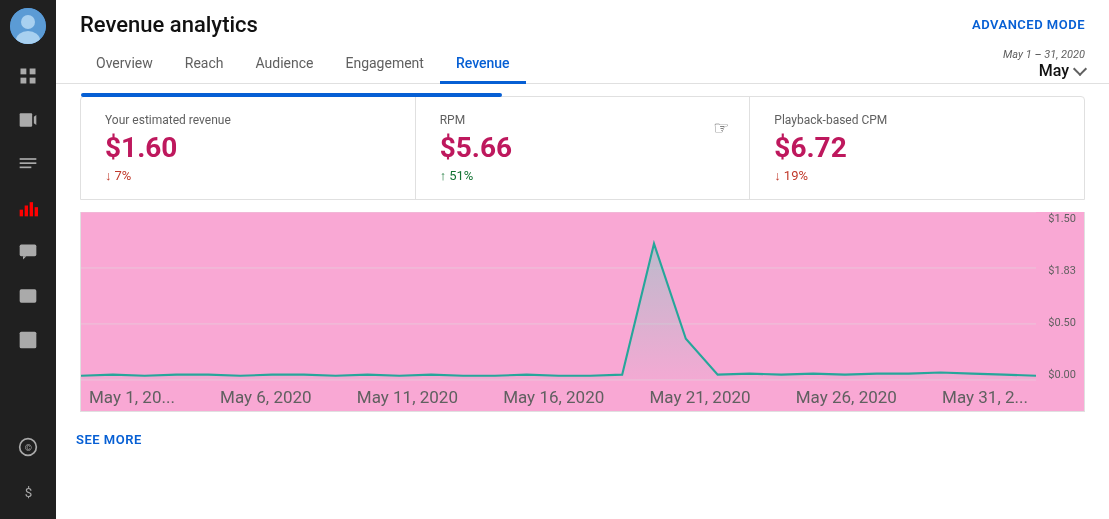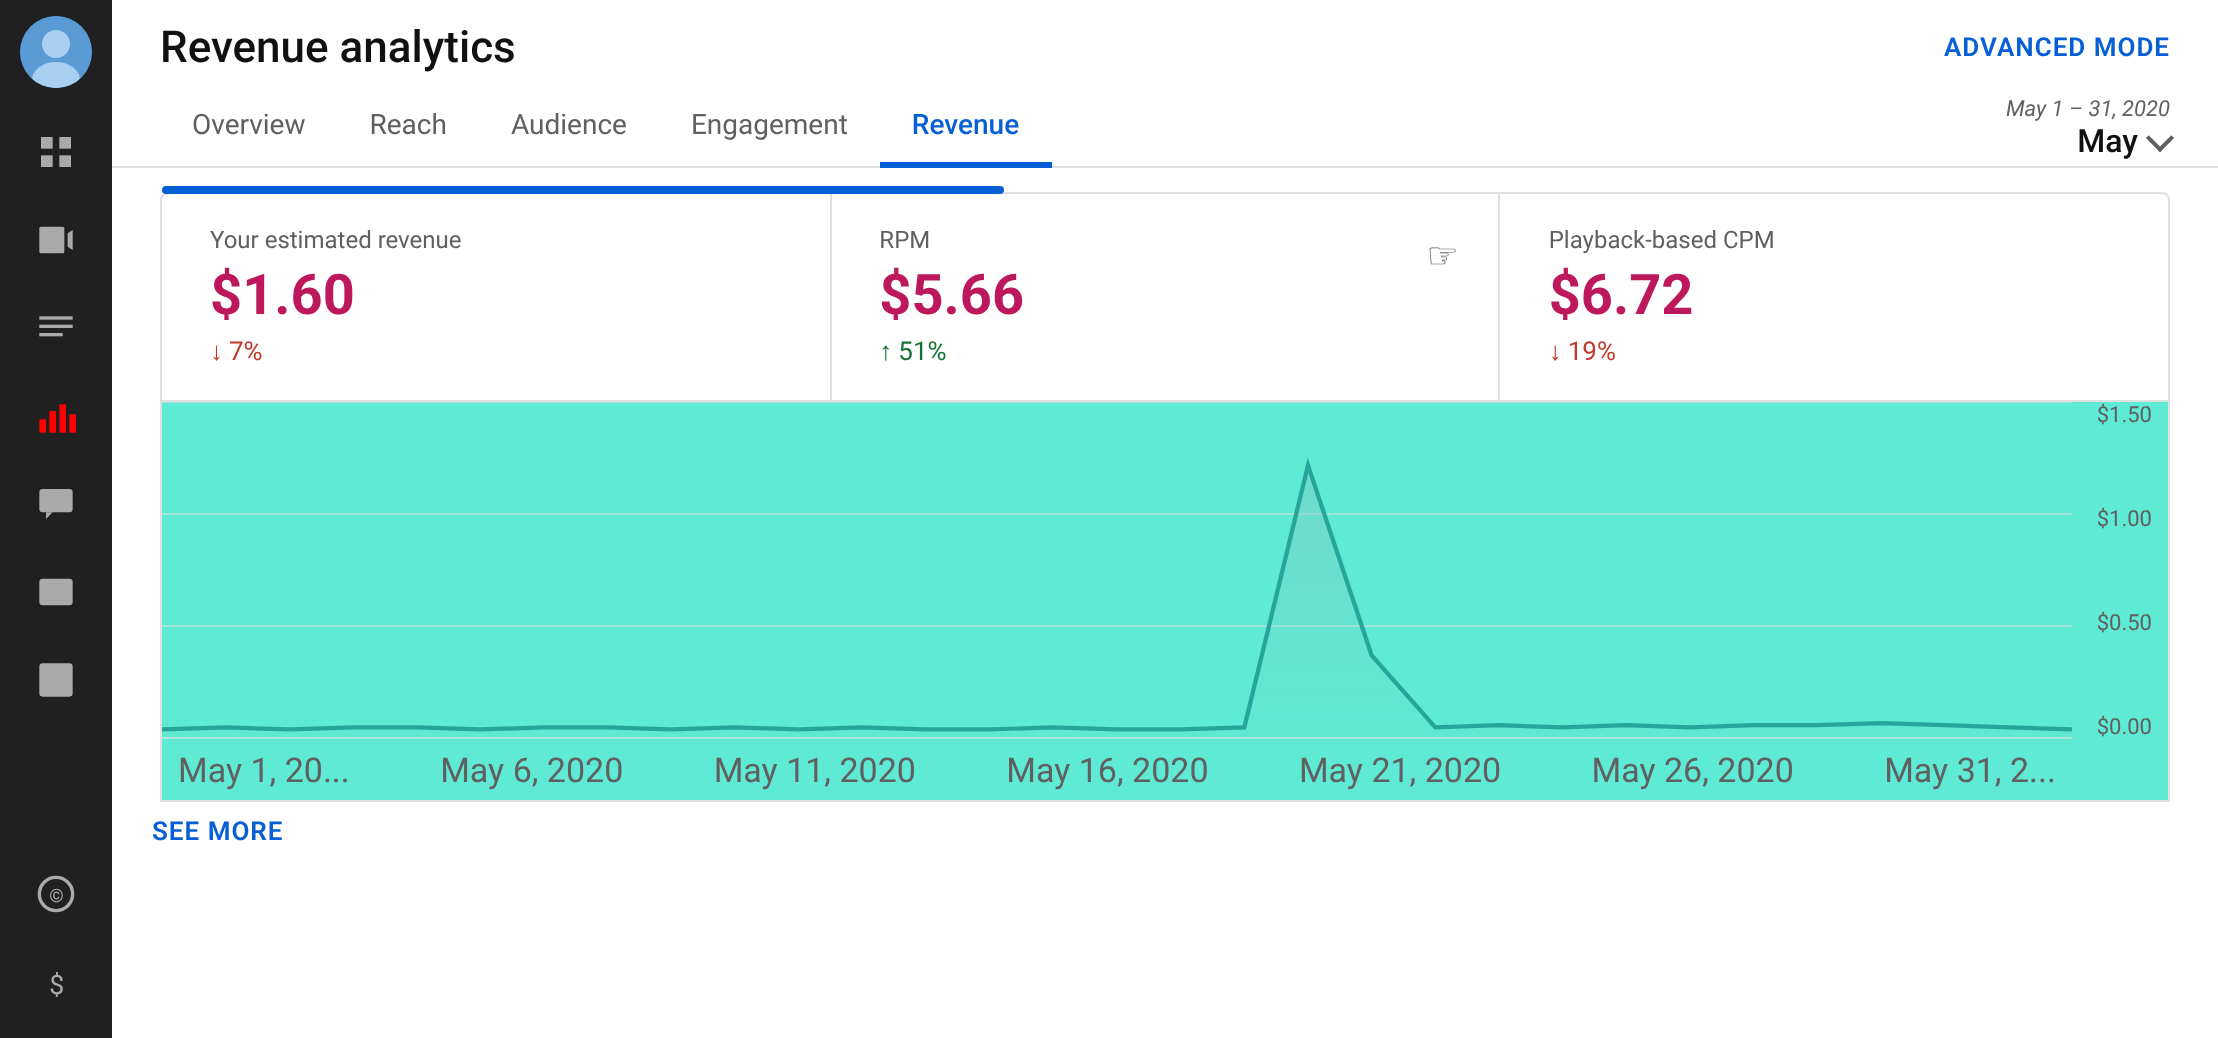--- a/index.html
+++ b/index.html
@@ -166,27 +166,27 @@
       font-size: 13px;
       display: flex;
       align-items: center;
       gap: 3px;
     }
     .metric-change.down { color: #c0392b; }
     .metric-change.up { color: #137333; }
 
     
     .chart-area {
-      margin: 0 24px;
+      margin: 12px 24px;
       border: 1px solid #e0e0e0;
       border-top: none;
       padding: 12px 0 0 0;
       position: relative;
       height: 200px;
-      background: #5eead4;
+      background: #f9a8d4;
     }
     .chart-y-labels {
       position: absolute;
       right: 8px;
       top: 0;
       bottom: 30px;
       display: flex;
       flex-direction: column;
       justify-content: space-between;
       align-items: flex-end;
@@ -376,21 +376,21 @@
         <span>19%</span>
       </span>
     </div>
 
   </div>
 
   <div class="chart-area">
 
     <div class="chart-y-labels">
       <span class="y-label">$1.50</span>
-      <span class="y-label">$1.00</span>
+      <span class="y-label">$1.83</span>
       <span class="y-label">$0.50</span>
       <span class="y-label">$0.00</span>
     </div>
 
     <div class="chart-svg-container">
       <svg width="100%" height="100%" viewBox="0 0 900 160" preserveAspectRatio="none">
 
         <line x1="0" y1="0" x2="900" y2="0" stroke="#e0e0e0" stroke-width="0.5"></line>
         <line x1="0" y1="53" x2="900" y2="53" stroke="#e0e0e0" stroke-width="0.5"></line>
         <line x1="0" y1="106" x2="900" y2="106" stroke="#e0e0e0" stroke-width="0.5"></line>

